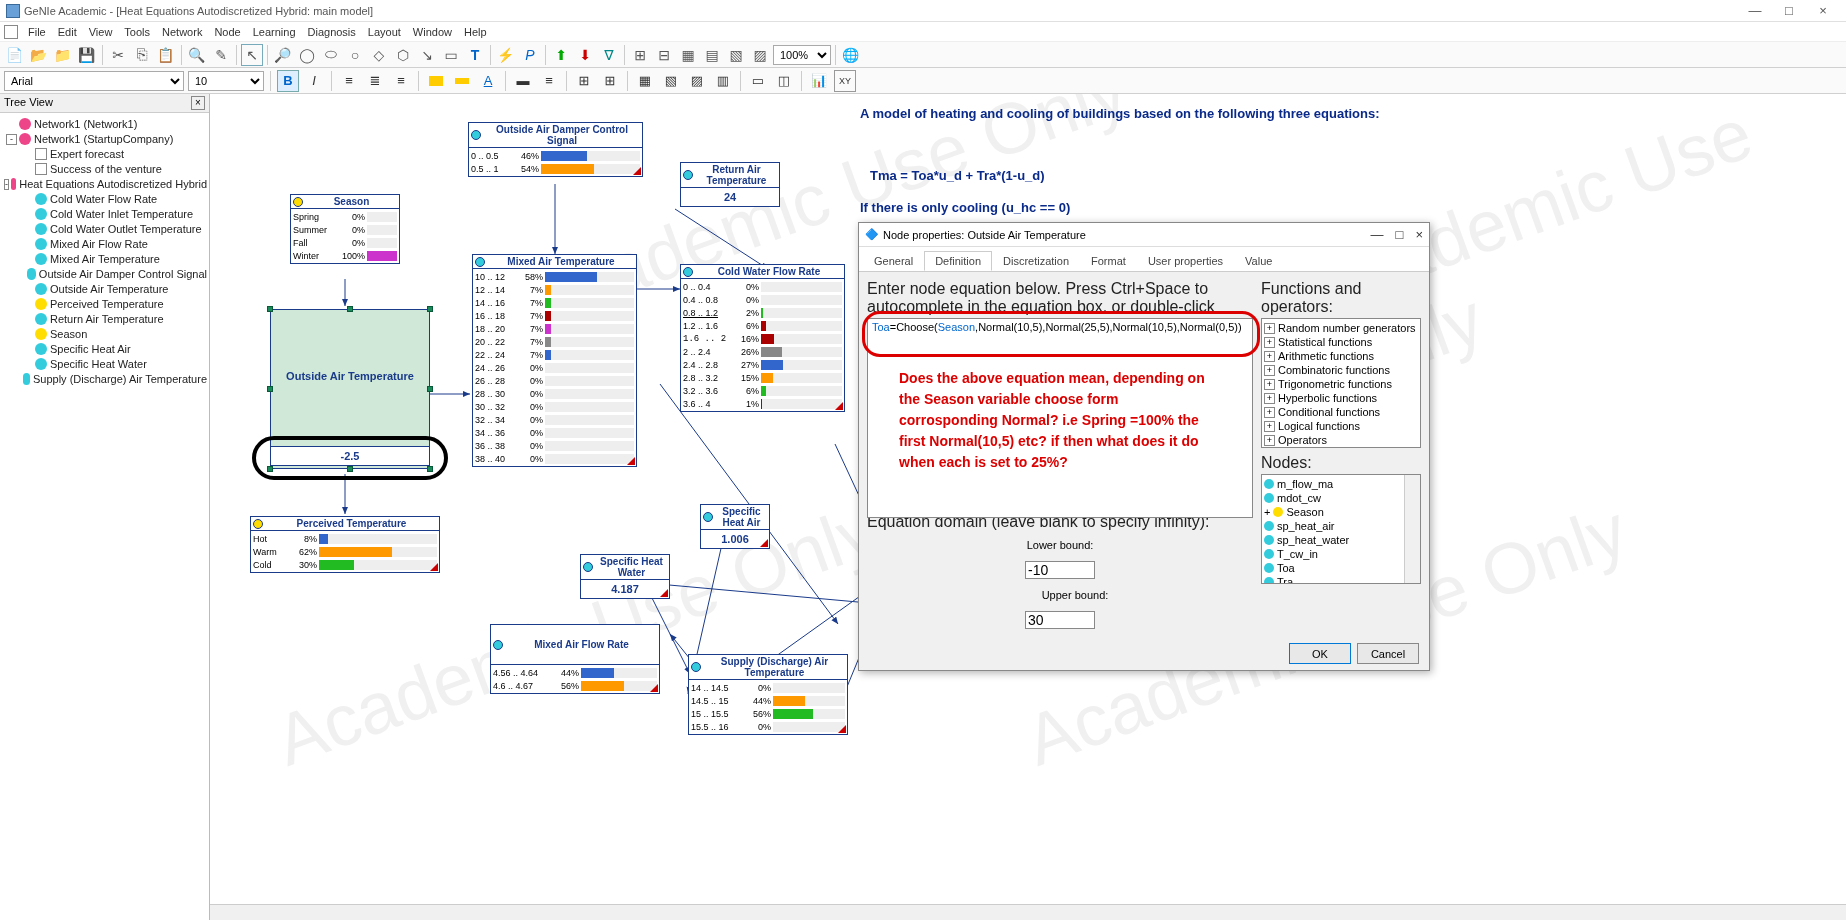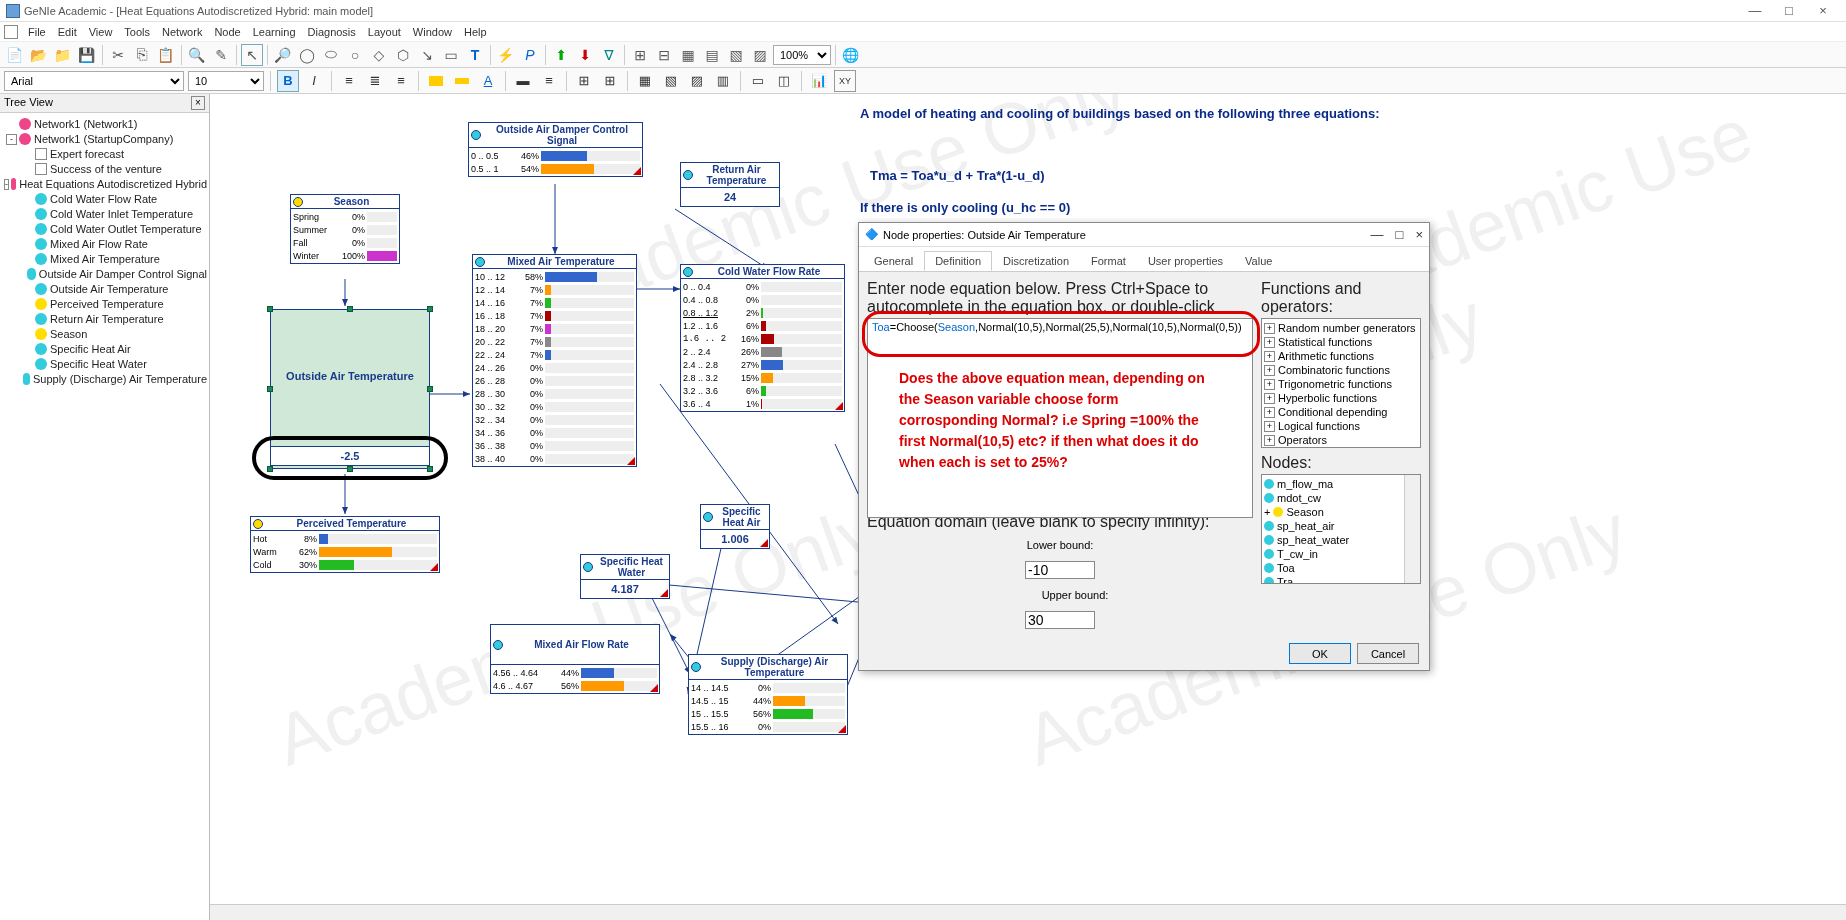--- a/index.html
+++ b/index.html
@@ -871,21 +871,21 @@
               <div class="fi">
                 <span class="pm">+</span>
                 <span>Trigonometric functions</span>
               </div>
               <div class="fi">
                 <span class="pm">+</span>
                 <span>Hyperbolic functions</span>
               </div>
               <div class="fi">
                 <span class="pm">+</span>
-                <span>Conditional depending</span>
+                <span>Conditional functions</span>
               </div>
               <div class="fi">
                 <span class="pm">+</span>
                 <span>Logical functions</span>
               </div>
               <div class="fi">
                 <span class="pm">+</span>
                 <span>Operators</span>
               </div>
             </div>

